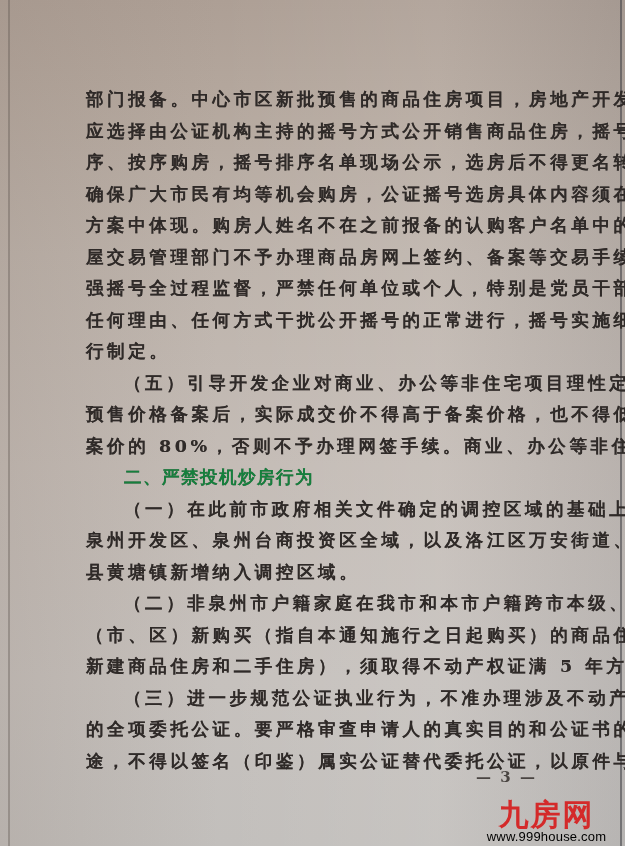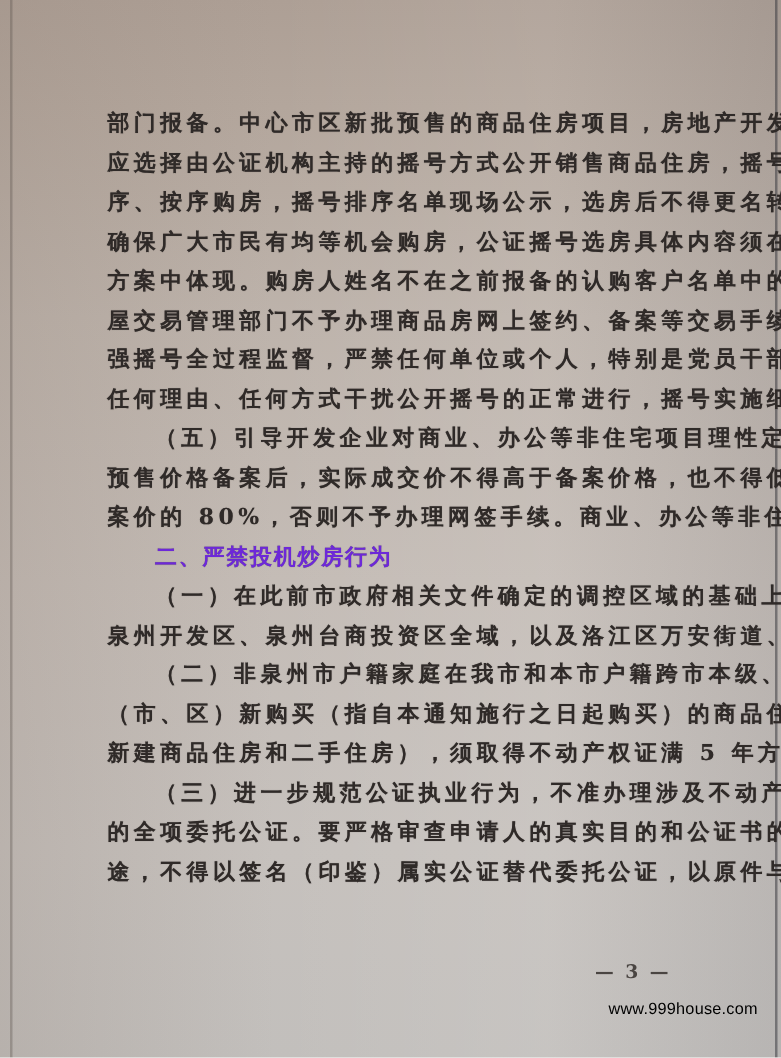--- a/index.html
+++ b/index.html
@@ -26,21 +26,21 @@
     color: #2f2a28;
   }
   .line {
     height: 31.5px; line-height: 31.5px;
     font-size: 17.5px; font-weight: bold;
     letter-spacing: 3.6px;
     white-space: nowrap;
     text-shadow: 0 0 0.6px rgba(40,35,33,0.6);
   }
   .line.indent { padding-left: 38px; }
-  .line.heading { padding-left: 38px; font-weight: bold; letter-spacing: 1.5px; color: #6d28d9; }
+  .line.heading { padding-left: 38px; font-weight: bold; letter-spacing: 1.5px; color: #15803d; }
   .page-number {
     position: absolute; left: 476px; top: 768px;
     font-size: 15px; color: #4a4542; font-weight: bold; letter-spacing: 2px;
   }
   .watermark {
     position: absolute; right: 6px; top: 800px; width: 145px; text-align: center;
   }
   .wm-logo {
     font-family: "DejaVu Sans", sans-serif; font-size: 30px; font-weight: bold;
     color: #d42a2a; letter-spacing: 2px; line-height: 30px;
@@ -59,31 +59,34 @@
 
 <div class="doc">
   <div class="line">部门报备。中心市区新批预售的商品住房项目，房地产开发企业</div>
   <div class="line">应选择由公证机构主持的摇号方式公开销售商品住房，摇号排</div>
   <div class="line">序、按序购房，摇号排序名单现场公示，选房后不得更名转让，</div>
   <div class="line">确保广大市民有均等机会购房，公证摇号选房具体内容须在销售</div>
   <div class="line">方案中体现。购房人姓名不在之前报备的认购客户名单中的，房</div>
   <div class="line">屋交易管理部门不予办理商品房网上签约、备案等交易手续。加</div>
   <div class="line">强摇号全过程监督，严禁任何单位或个人，特别是党员干部，以</div>
   <div class="line">任何理由、任何方式干扰公开摇号的正常进行，摇号实施细则另</div>
+  <div class="line">行制定。</div>
   <div class="line indent">（五）引导开发企业对商业、办公等非住宅项目理性定价，</div>
   <div class="line">预售价格备案后，实际成交价不得高于备案价格，也不得低于备</div>
   <div class="line">案价的 80%，否则不予办理网签手续。商业、办公等非住宅项目</div>
   <div class="line heading">二、严禁投机炒房行为</div>
   <div class="line indent">（一）在此前市政府相关文件确定的调控区域的基础上，将</div>
   <div class="line">泉州开发区、泉州台商投资区全域，以及洛江区万安街道、惠安</div>
+  <div class="line">县黄塘镇新增纳入调控区域。</div>
   <div class="line indent">（二）非泉州市户籍家庭在我市和本市户籍跨市本级、县</div>
   <div class="line">（市、区）新购买（指自本通知施行之日起购买）的商品住房（含</div>
   <div class="line">新建商品住房和二手住房），须取得不动产权证满 5 年方可转让。</div>
   <div class="line indent">（三）进一步规范公证执业行为，不准办理涉及不动产处分</div>
   <div class="line">的全项委托公证。要严格审查申请人的真实目的和公证书的用</div>
   <div class="line">途，不得以签名（印鉴）属实公证替代委托公证，以原件与复印</div>
 </div>
 
 <div class="page-number">— 3 —</div>
 
 <div class="watermark">
+  <div class="wm-logo">九房网</div>
   <div class="wm-url">www.999house.com</div>
 </div>
 
 </body></html>

